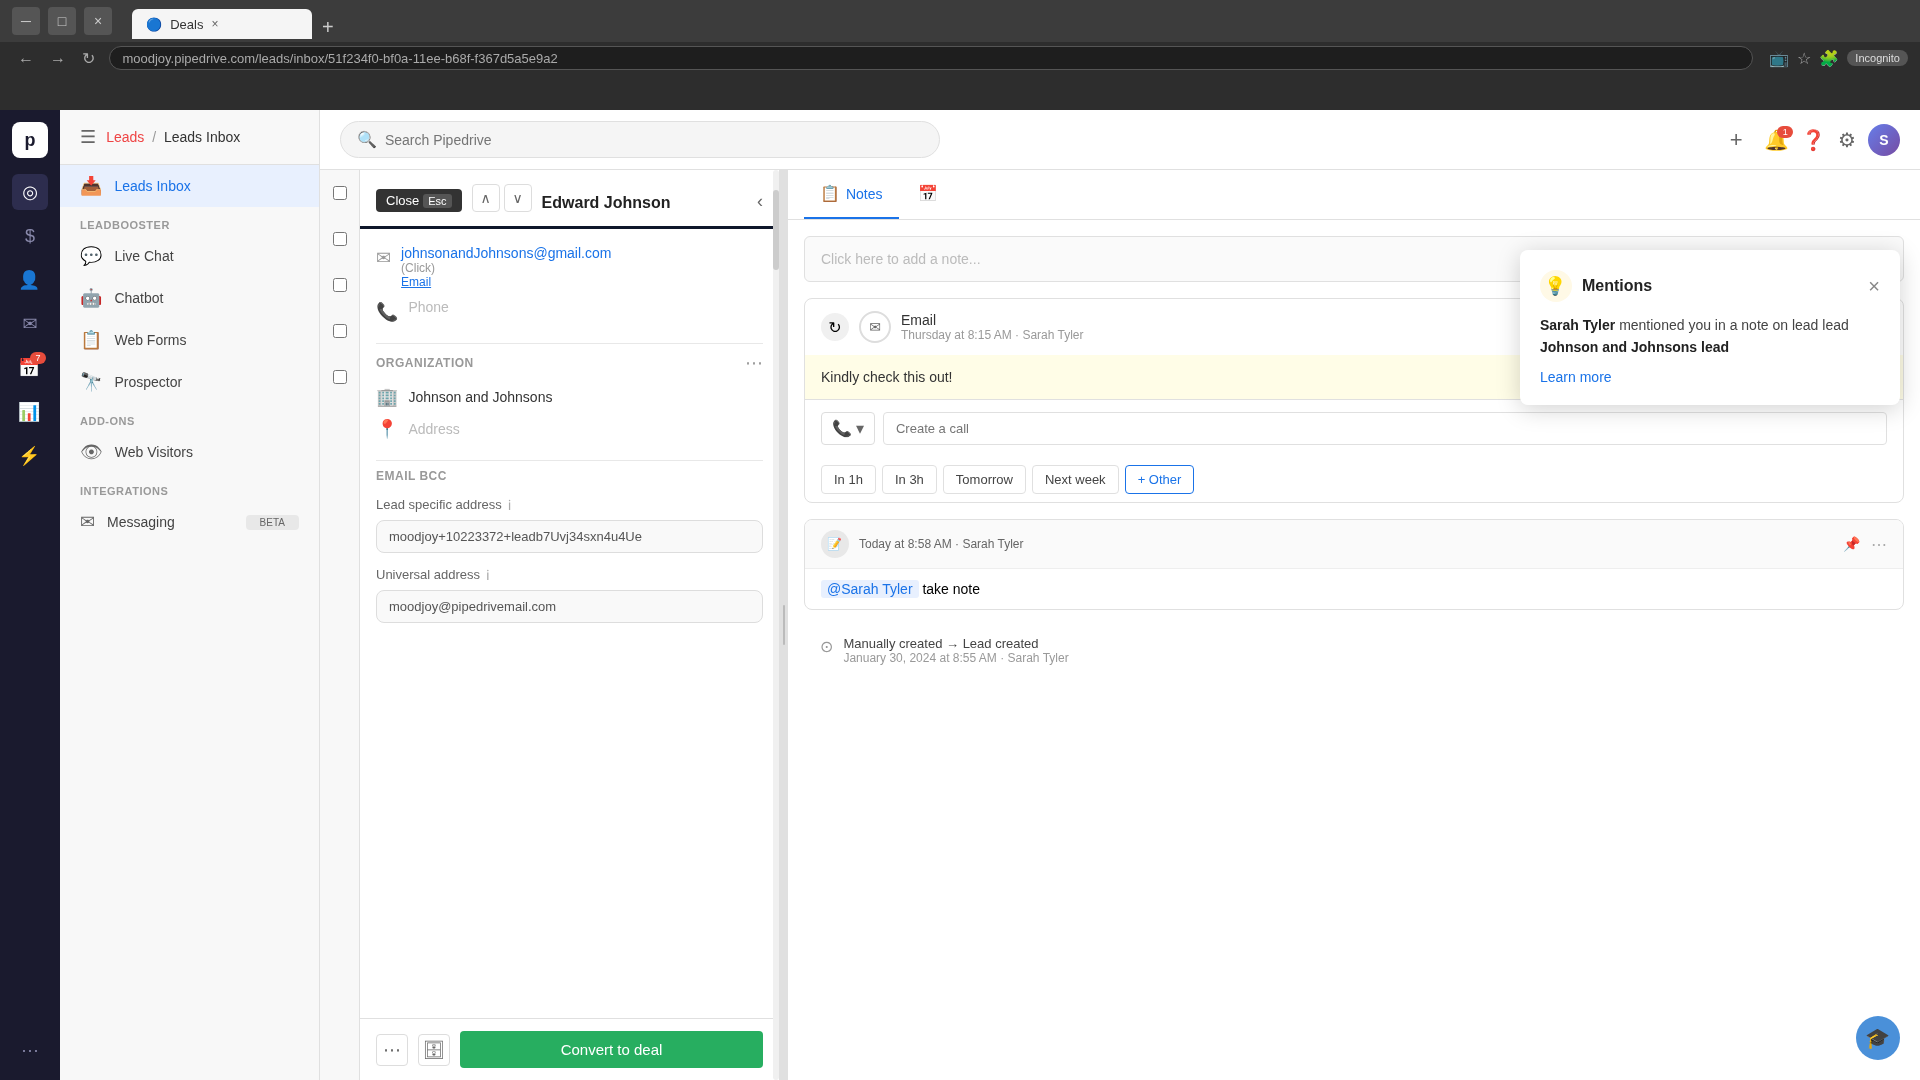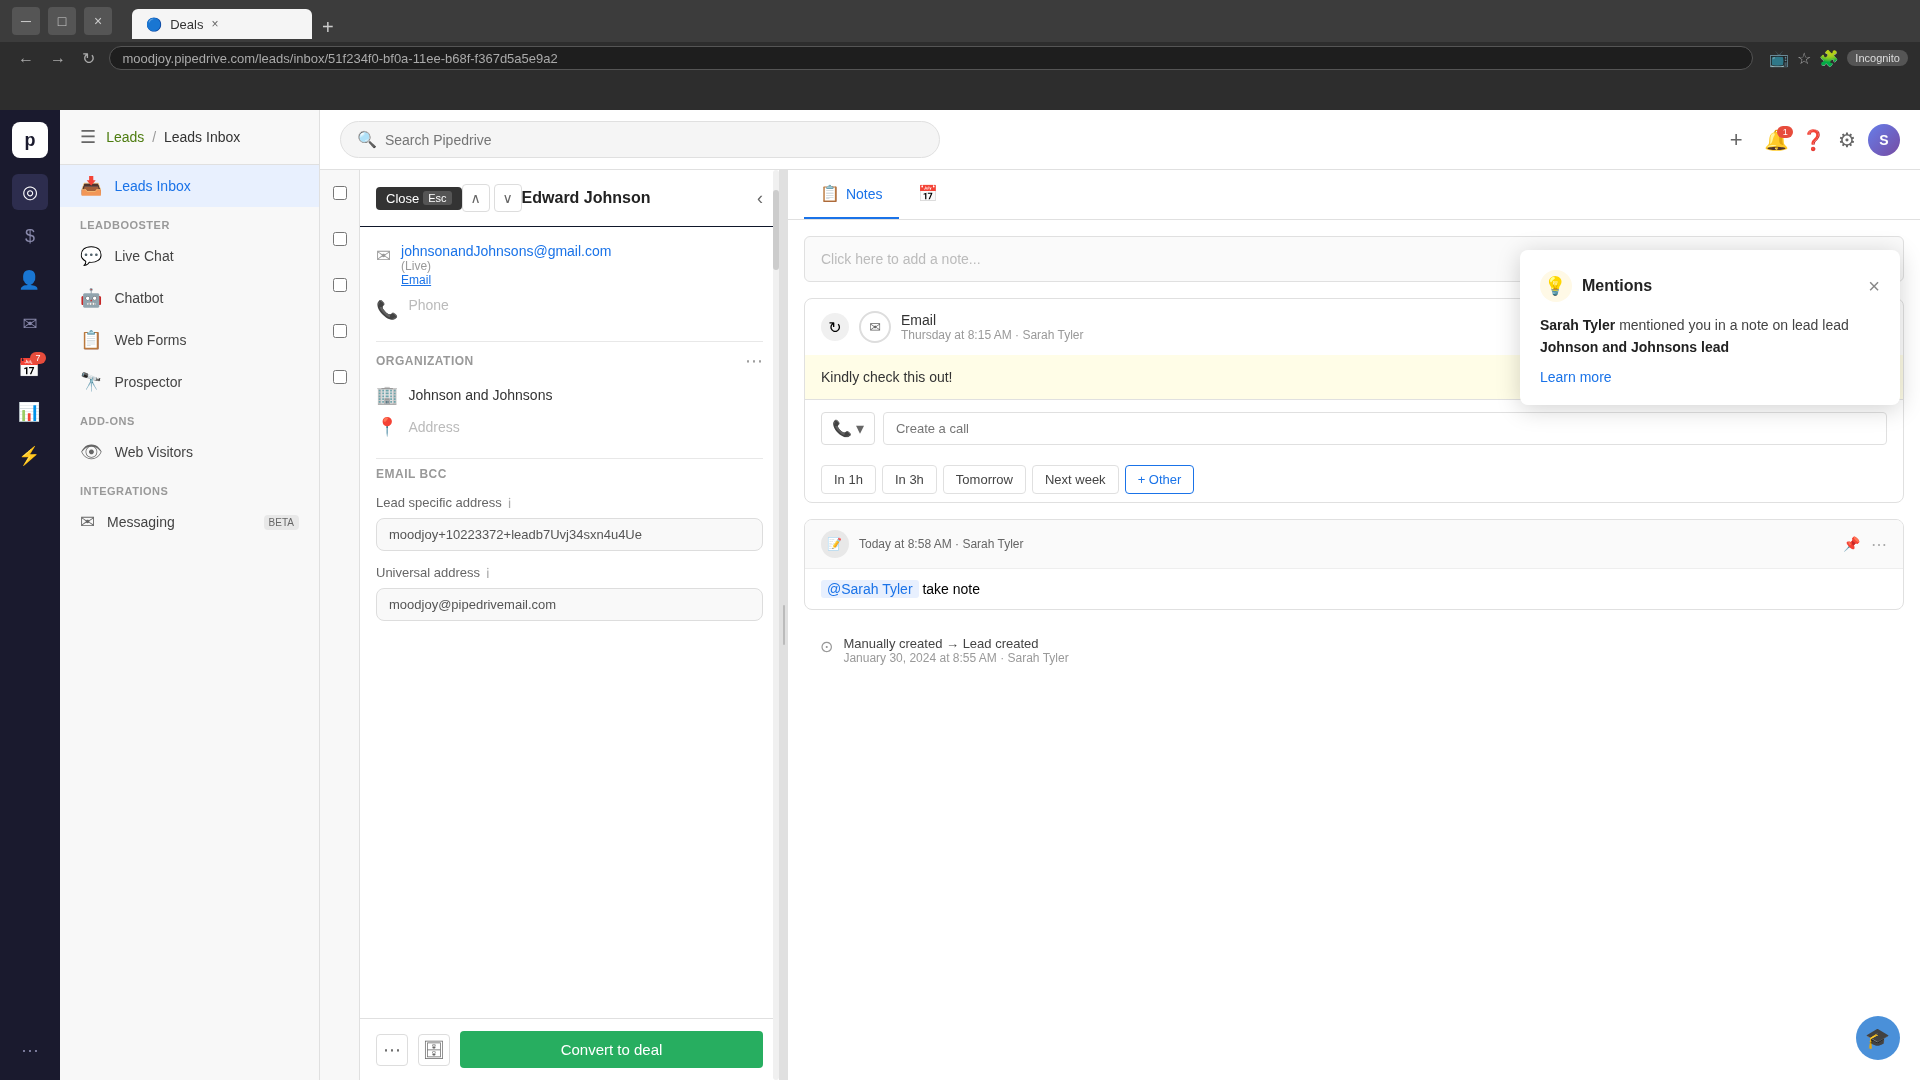--- a/index.html
+++ b/index.html
@@ -148,21 +148,21 @@
       border-bottom: 1px solid #e0e0e0;
       display: flex;
       align-items: center;
       gap: 10px;
     }
     .sidebar-header-icon { color: #666; font-size: 18px; cursor: pointer; }
     .breadcrumb {
       font-size: 14px;
       color: #333;
     }
-    .breadcrumb a { color: #4d7c0f; text-decoration: none; }
+    .breadcrumb a { color: #ef4444; text-decoration: none; }
     .breadcrumb .separator { color: #999; margin: 0 4px; }
     .breadcrumb .current { color: #333; font-weight: 500; }
     .sidebar-nav-item {
       display: flex;
       align-items: center;
       padding: 10px 20px;
       gap: 12px;
       cursor: pointer;
       font-size: 14px;
       color: #444;
@@ -175,21 +175,21 @@
       font-size: 11px;
       font-weight: 600;
       color: #999;
       text-transform: uppercase;
       letter-spacing: 0.5px;
     }
     .sidebar-beta-badge {
       background: #e8e8e8;
       color: #666;
       font-size: 10px;
-      padding: 2px 5px;
+      padding: 2px 14px;
       border-radius: 4px;
       margin-left: auto;
     }
 
     
     .main-header {
       height: 60px;
       display: flex;
       align-items: center;
       padding: 0 20px;
@@ -250,23 +250,24 @@
       width: 420px;
       background: #fff;
       border-right: 1px solid #e0e0e0;
       display: flex;
       flex-direction: column;
       position: relative;
       flex-shrink: 0;
     }
     .lead-panel-header {
       display: flex;
-      align-items: center;
+      align-items: flex-end;
       padding: 14px 16px;
-      border-bottom: 1px solid #0f172a;
+      border-bottom: 3px solid #0f172a;
+      gap: 10px;
     }
     .lead-name {
       font-size: 16px;
       font-weight: 600;
       color: #222;
       flex: 1;
     }
     .panel-close-btn {
       background: #333;
       color: #fff;
@@ -771,21 +772,21 @@
           <button class="panel-collapse-btn">‹</button>
         </div>
 
         <div class="lead-panel-body" style="position:relative;">
 
           <div class="lead-contact-section">
             <div class="contact-row">
               <span class="contact-icon">✉</span>
               <div class="contact-info">
                 <a class="contact-email" href="#">johnsonandJohnsons@gmail.com</a>
-                <span class="contact-label">(Live)</span>
+                <span class="contact-label">(Click)</span>
                 <span style="font-size:12px;color:#1a73e8;text-decoration:underline;cursor:pointer;">Email</span>
               </div>
             </div>
             <div class="contact-row">
               <span class="contact-icon">📞</span>
               <span class="contact-field">Phone</span>
             </div>
           </div>
 
           <div class="divider"></div>

